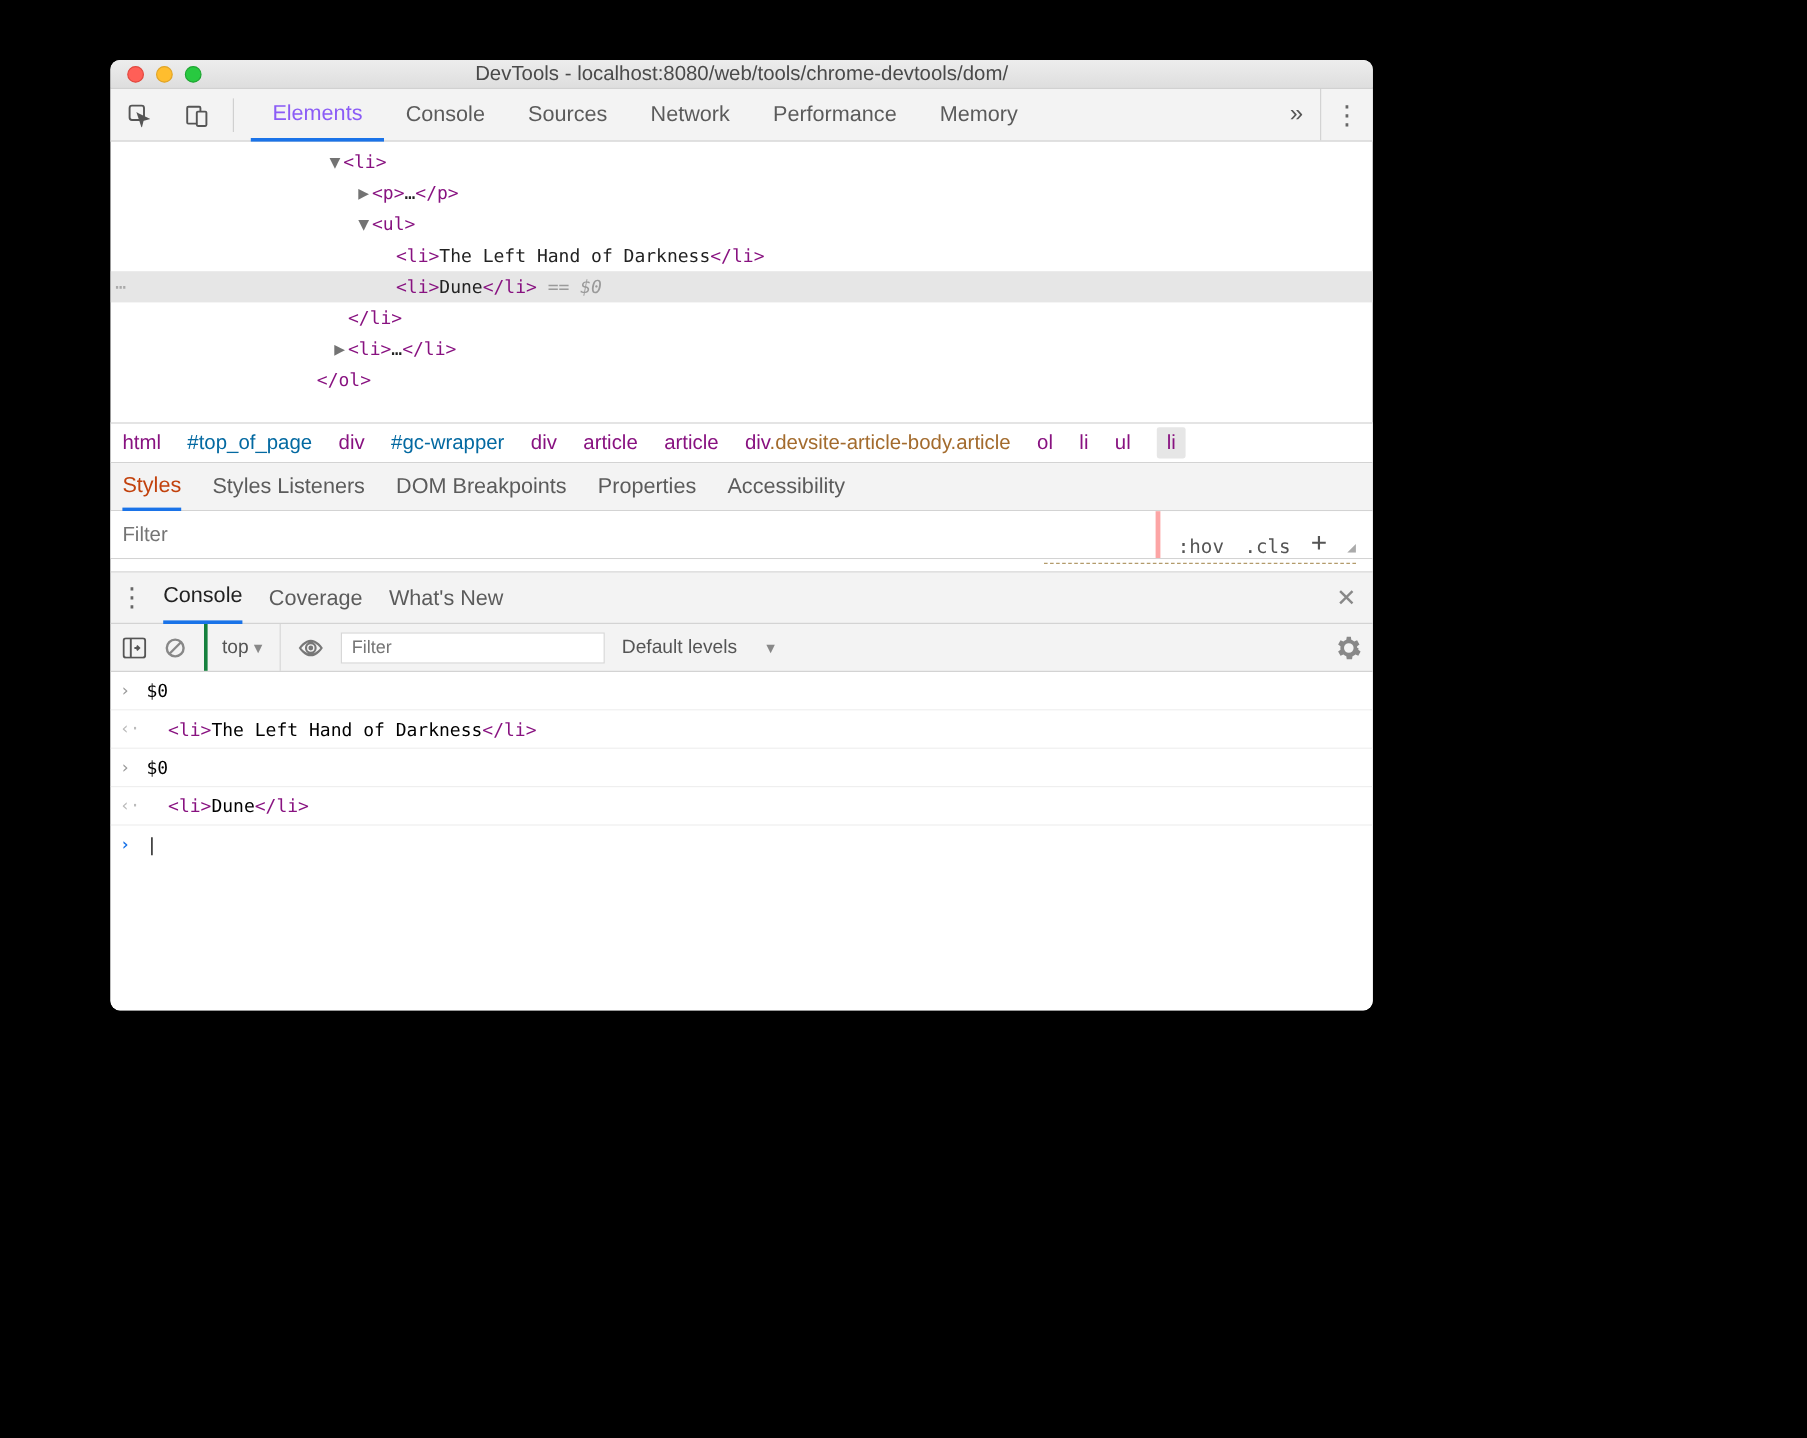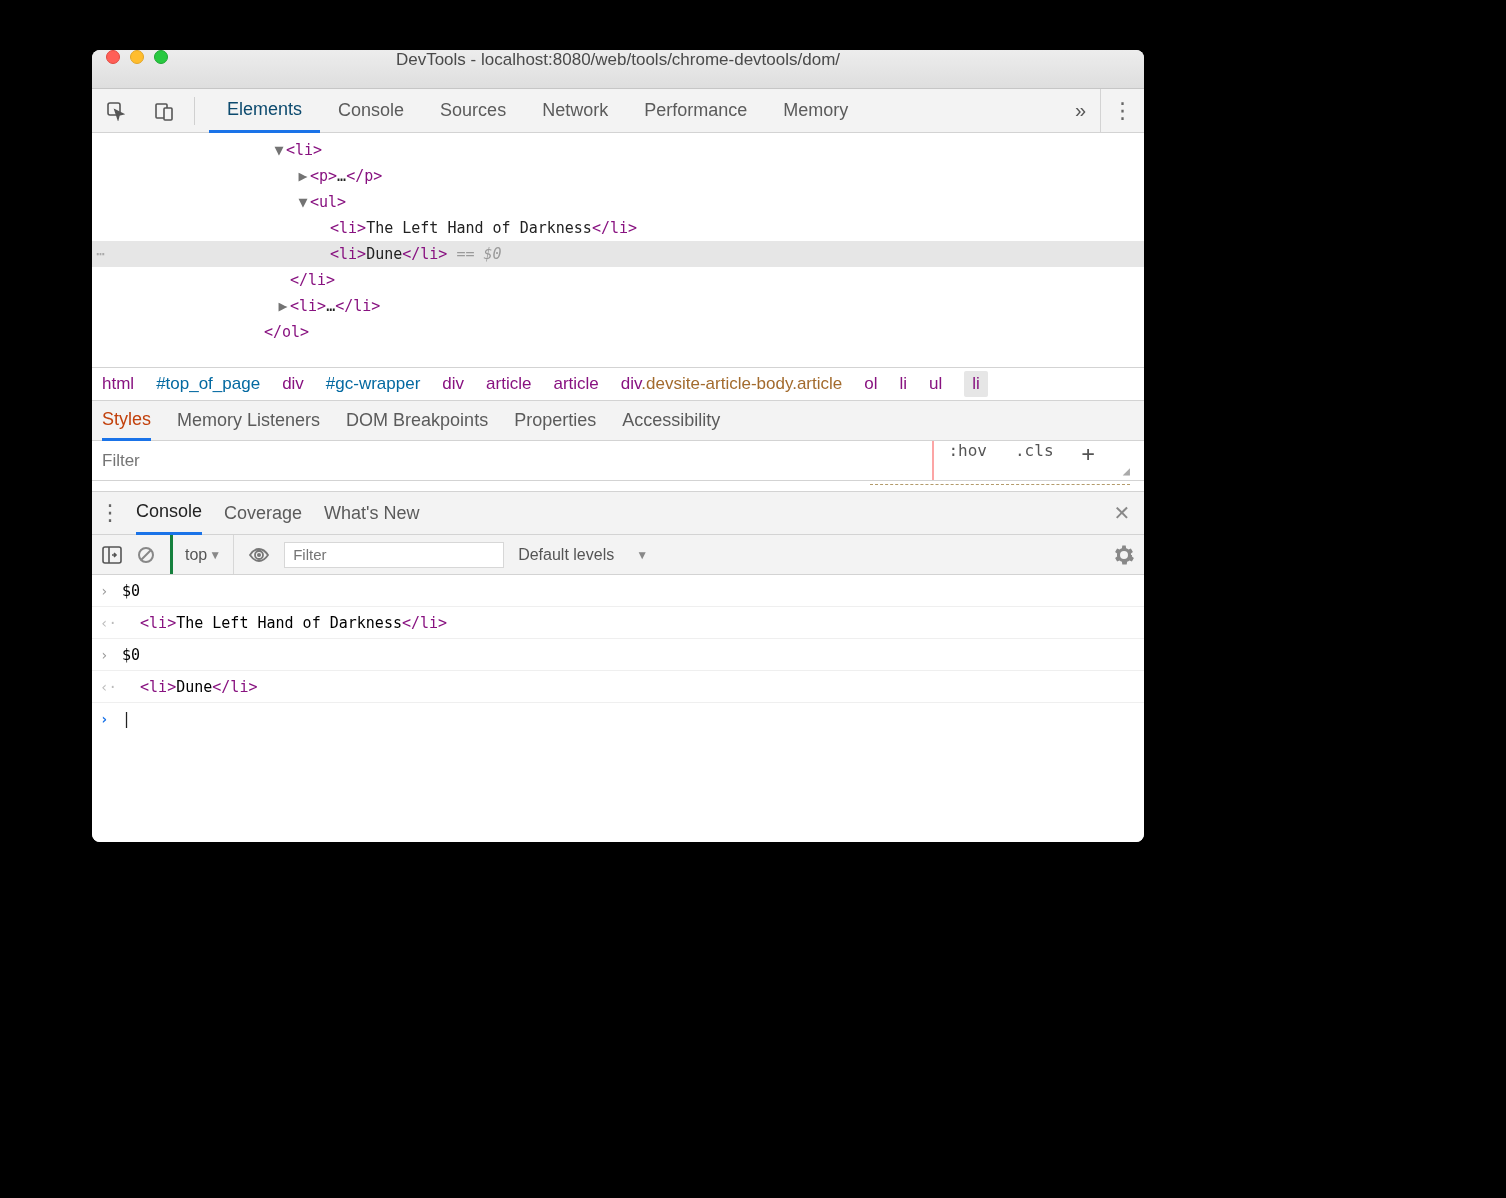--- a/index.html
+++ b/index.html
@@ -17,25 +17,25 @@
     width: 1052px;
     height: 792px;
     background: #fff;
     border-radius: 8px;
     box-shadow: 0 30px 60px rgba(0,0,0,0.55);
     display: flex;
     flex-direction: column;
     overflow: hidden;
   }
   .titlebar {
-    height: 39px;
+    height: 24px;
     background: linear-gradient(#ededed, #dedede);
     border-bottom: 1px solid #c6c6c6;
     display: flex;
-    align-items: flex-start;
+    align-items: center;
     position: relative;
   }
   .traffic {
     display: flex;
     gap: 10px;
     padding-left: 14px;
   }
   .traffic .dot {
     width: 14px; height: 14px; border-radius: 50%;
   }
@@ -54,21 +54,21 @@
   }
   .iconcell {
     width:48px; display:flex; align-items:center; justify-content:center; color:#555;
   }
   .sep { width:1px; height:28px; background:#d0d0d0; margin:0 6px;}
   .tabstrip { display:flex; align-items:center; gap:0; flex:1; padding-left:8px;}
   .tab {
     padding: 0 18px; height:44px; display:flex; align-items:center;
     font-size:18px; color:#5b5b5b; cursor:pointer;
   }
-  .tab.active { color:#0c4a6e; border-bottom:3px solid #1a73e8; }
+  .tab.active { color:#8b5cf6; border-bottom:3px solid #1a73e8; }
   .overflow { font-size:20px; color:#555; padding:0 14px;}
   .kebab {
     width:44px; display:flex; align-items:center; justify-content:center;
     font-size:22px; color:#666; border-left:1px solid #d3d3d3; height:100%;
   }
   .dom-tree {
     flex:0 0 234px;
     font-family: Menlo, Consolas, monospace;
     font-size:15px;
     color:#222;
@@ -98,22 +98,22 @@
   .styles-tabs .stab.active { color:#c2410c; border-bottom:3px solid #1a73e8; height:40px; display:flex; align-items:center;}
   .filterrow {
     height:40px; border-bottom:1px solid #d3d3d3;
     display:flex; align-items:center; background:#fff;
   }
   .filterrow .filter-input {
     flex:1; height:100%; padding:0 10px; border:none; outline:none;
     font-size:17px; color:#999;
   }
   .filterrow .rightctl {
-    display:flex; align-items:flex-start; gap:28px; padding:0 14px; color:#555;
-    font-family:Menlo,monospace; font-size:16px; border-left:2px solid #fca5a5; height:100%;
+    display:flex; align-items:flex-end; gap:17px; padding:0 14px; color:#555;
+    font-family:Menlo,monospace; font-size:16px; border-left:4px solid #fca5a5; height:100%;
   }
   .spacer-dashed { height:10px; background:#fff; position:relative;}
   .spacer-dashed::after{
     content:""; position:absolute; right:14px; bottom:0; width:260px; height:6px;
     border:1px dashed #b39b6b; border-bottom:none; border-left:none; border-right:none;
   }
 
   .drawer-tabs {
     height:44px; border-top:1px solid #d3d3d3; border-bottom:1px solid #d3d3d3;
     display:flex; align-items:center; background:#f3f3f3;
@@ -211,21 +211,21 @@
       <span>article</span>
       <span><span style="color: rgb(136, 18, 128);">div</span><span class="bc-brown">.devsite-article-body.article</span></span>
       <span>ol</span>
       <span>li</span>
       <span>ul</span>
       <span class="bc-sel">li</span>
     </div>
 
   <div class="styles-tabs" id="styles-tabs">
       <div class="stab active">Styles</div>
-      <div class="stab">Memory Listeners</div>
+      <div class="stab">Styles Listeners</div>
       <div class="stab">DOM Breakpoints</div>
       <div class="stab">Properties</div>
       <div class="stab">Accessibility</div>
     </div>
 
   <div class="filterrow">
     <input class="filter-input" placeholder="Filter" style="">
     <div class="rightctl">
       <span>:hov</span>
       <span>.cls</span>

